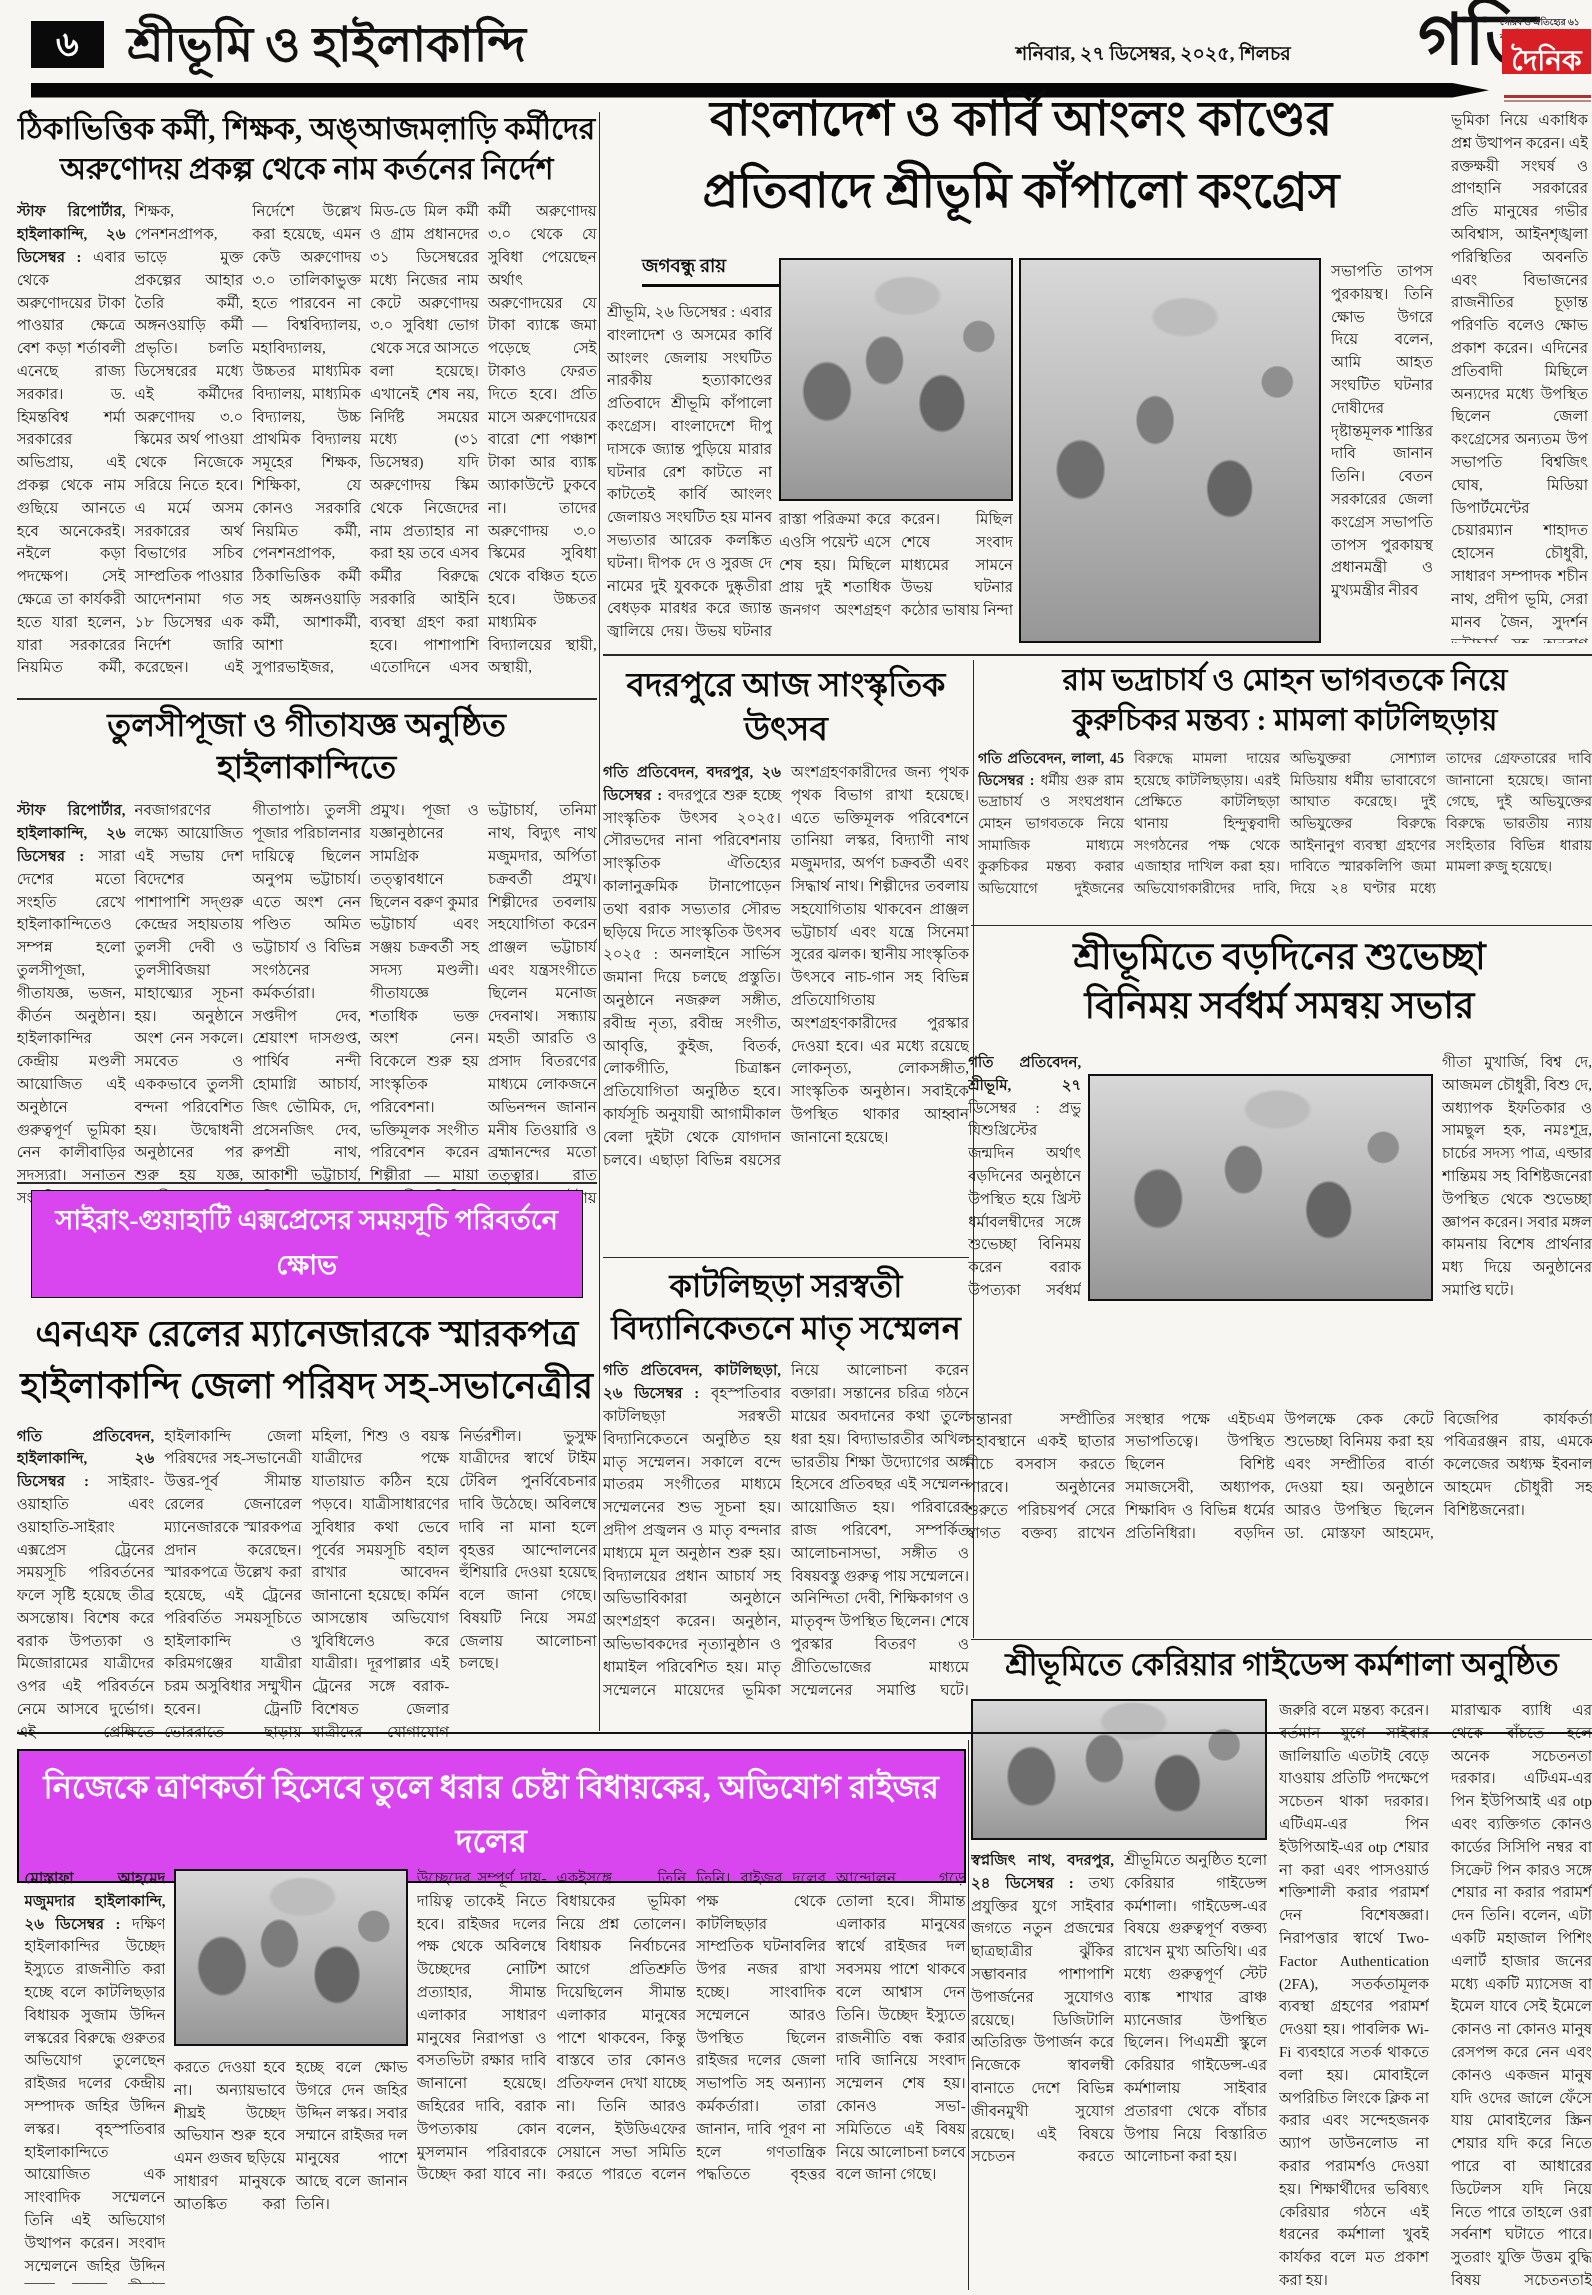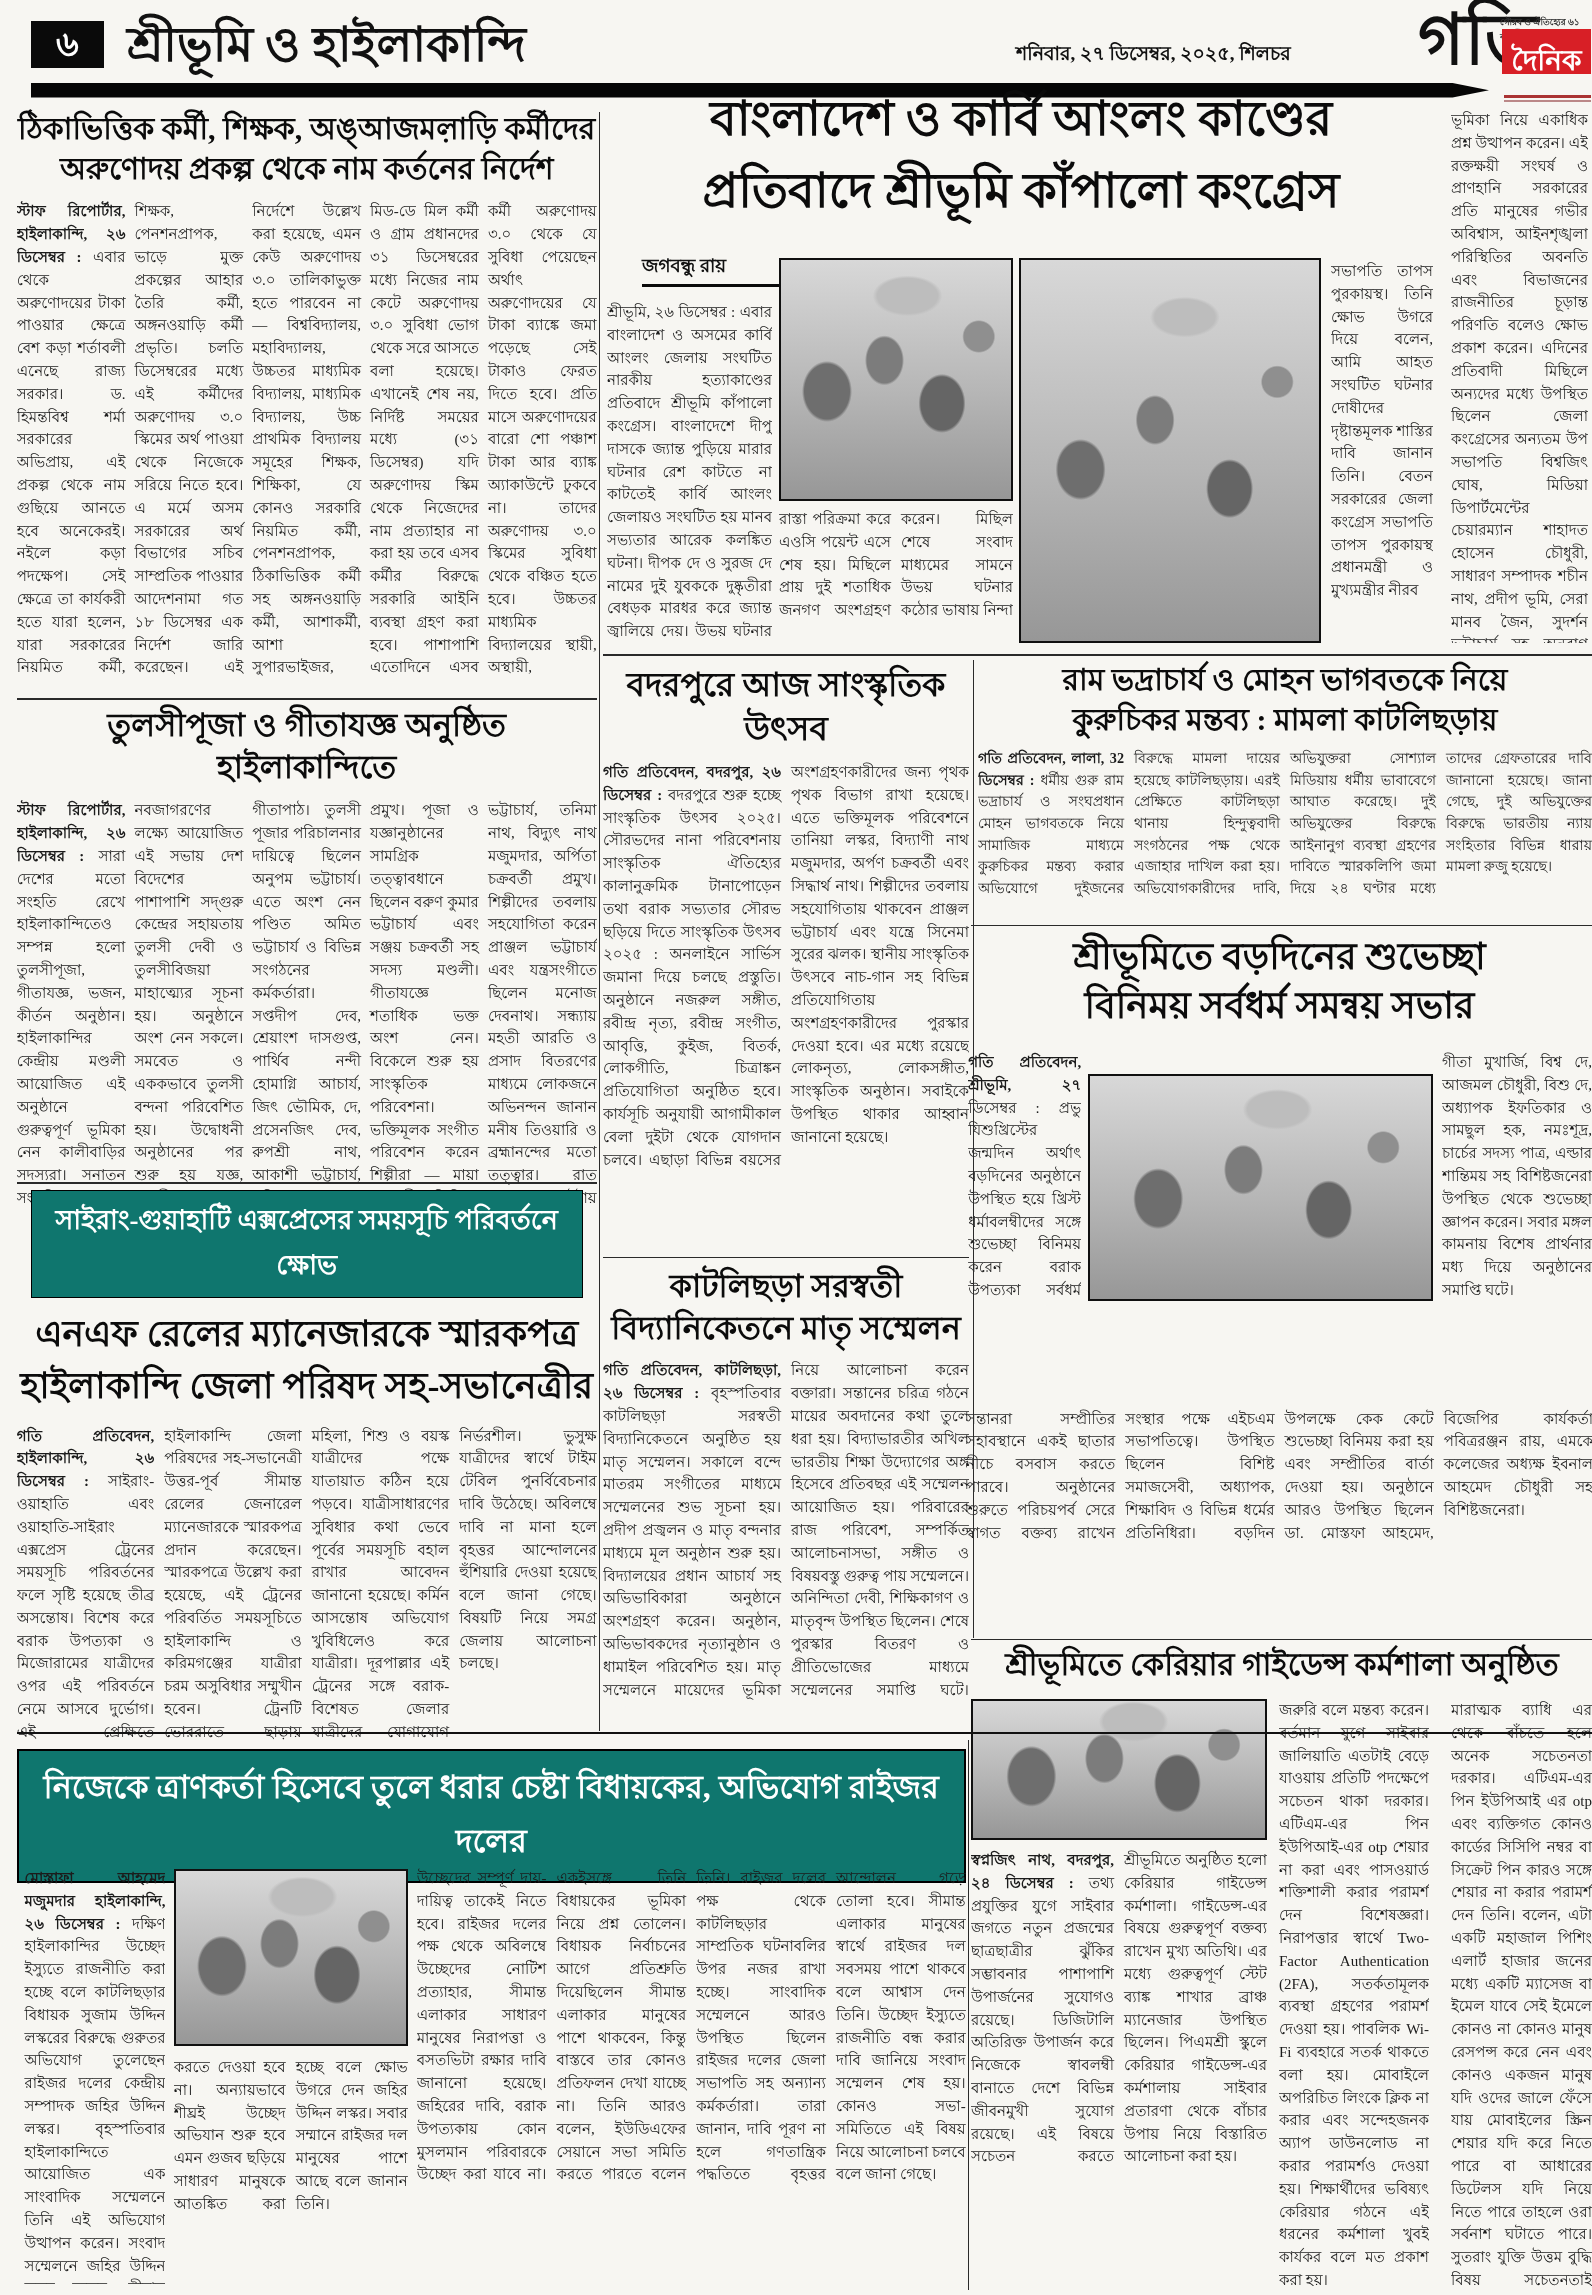--- a/index.html
+++ b/index.html
@@ -6,21 +6,21 @@
   .page{position:relative;width:1593px;height:2295px;background:#f7f6f2;
         font-family:"Liberation Serif", serif;color:#111;overflow:hidden;}
   .abs{position:absolute;}
   .hl{font-weight:bold;text-align:center;color:#0b0b0b;line-height:1.32;
       font-family:"Liberation Serif", serif;letter-spacing:0px;}
   .bt{font-size:15px;line-height:1.52;text-align:justify;color:#1b1b1b;}
   .byline{font-weight:bold;}
   .cols2{column-count:2;column-gap:10px;}
   .cols4{column-count:4;column-gap:10px;}
   .cols5{column-count:5;column-gap:9px;}
-  .banner{background:#0f766e;color:#fff;font-weight:bold;text-align:center;}
+  .banner{background:#d946ef;color:#fff;font-weight:bold;text-align:center;}
   .photo{border:2.2px solid #101010;box-sizing:border-box;
     background:
       radial-gradient(50px 61px at 20% 55%, #6e6e6e 0 45%, transparent 50%),
       radial-gradient(39px 50px at 45% 42%, #7c7c7c 0 45%, transparent 50%),
       radial-gradient(47px 59px at 70% 60%, #656565 0 45%, transparent 50%),
       radial-gradient(33px 33px at 86% 32%, #8f8f8f 0 45%, transparent 50%),
       radial-gradient(67px 39px at 55% 15%, #bdbdbd 0 45%, transparent 52%),
       linear-gradient(180deg,#d8d8d8 0%,#b6b6b6 55%,#979797 100%);}
   .vrule{width:1.1px;background:#2a2a2a;}
   .hrule{height:1.7px;background:#2a2a2a;}
@@ -79,21 +79,21 @@
     <div class="bt cols2" style="margin-top:10px;height:530px;overflow:hidden;">
       <span class="byline">গতি প্রতিবেদন, বদরপুর, ২৬ ডিসেম্বর :</span>
       <span>বদরপুরে শুরু হচ্ছে সাংস্কৃতিক উৎসব ২০২৫। সৌরভদের নানা পরিবেশনায় সাংস্কৃতিক ঐতিহ্যের কালানুক্রমিক টানাপোড়েন তথা বরাক সভ্যতার সৌরভ ছড়িয়ে দিতে সাংস্কৃতিক উৎসব ২০২৫ : অনলাইনে সার্ভিস জমানা দিয়ে চলছে প্রস্তুতি। অনুষ্ঠানে নজরুল সঙ্গীত, রবীন্দ্র নৃত্য, রবীন্দ্র সংগীত, আবৃত্তি, কুইজ, বিতর্ক, লোকগীতি, চিত্রাঙ্কন প্রতিযোগিতা অনুষ্ঠিত হবে। কার্যসূচি অনুযায়ী আগামীকাল বেলা দুইটা থেকে যোগদান চলবে। এছাড়া বিভিন্ন বয়সের অংশগ্রহণকারীদের জন্য পৃথক পৃথক বিভাগ রাখা হয়েছে। এতে ভক্তিমূলক পরিবেশনে তানিয়া লস্কর, বিদ্যাণী নাথ মজুমদার, অর্পণ চক্রবর্তী এবং সিদ্ধার্থ নাথ। শিল্পীদের তবলায় সহযোগিতায় থাকবেন প্রাঞ্জল ভট্টাচার্য এবং যন্ত্রে সিনেমা সুরের ঝলক। স্থানীয় সাংস্কৃতিক উৎসবে নাচ-গান সহ বিভিন্ন প্রতিযোগিতায় অংশগ্রহণকারীদের পুরস্কার দেওয়া হবে। এর মধ্যে রয়েছে লোকনৃত্য, লোকসঙ্গীত, সাংস্কৃতিক অনুষ্ঠান। সবাইকে উপস্থিত থাকার আহ্বান জানানো হয়েছে।</span>
     </div>
   </div>
 
   <div class="abs" style="left:978px;top:660px;width:614px;">
     <div class="hl" style="font-size:30px;">রাম ভদ্রাচার্য ও মোহন ভাগবতকে নিয়ে</div>
     <div class="hl" style="font-size:30px;">কুরুচিকর মন্তব্য : মামলা কাটলিছড়ায়</div>
     <div class="bt cols4" style="margin-top:9px;height:163px;overflow:hidden;font-size:14.2px;">
-      <span class="byline">গতি প্রতিবেদন, লালা, 32 ডিসেম্বর :</span>
+      <span class="byline">গতি প্রতিবেদন, লালা, 45 ডিসেম্বর :</span>
       <span>ধর্মীয় গুরু রাম ভদ্রাচার্য ও সংঘপ্রধান মোহন ভাগবতকে নিয়ে সামাজিক মাধ্যমে কুরুচিকর মন্তব্য করার অভিযোগে দুইজনের বিরুদ্ধে মামলা দায়ের হয়েছে কাটলিছড়ায়। এরই প্রেক্ষিতে কাটলিছড়া থানায় হিন্দুত্ববাদী সংগঠনের পক্ষ থেকে এজাহার দাখিল করা হয়। অভিযোগকারীদের দাবি, অভিযুক্তরা সোশ্যাল মিডিয়ায় ধর্মীয় ভাবাবেগে আঘাত করেছে। দুই অভিযুক্তের বিরুদ্ধে আইনানুগ ব্যবস্থা গ্রহণের দাবিতে স্মারকলিপি জমা দিয়ে ২৪ ঘণ্টার মধ্যে তাদের গ্রেফতারের দাবি জানানো হয়েছে। জানা গেছে, দুই অভিযুক্তের বিরুদ্ধে ভারতীয় ন্যায় সংহিতার বিভিন্ন ধারায় মামলা রুজু হয়েছে।</span>
     </div>
   </div>
 
   <div class="abs hrule" style="left:971px;top:925px;width:622px;height:1.1px;"></div>
   <div class="abs" style="left:966px;top:933px;width:627px;">
     <div class="hl" style="font-size:37px;">শ্রীভূমিতে বড়দিনের শুভেচ্ছা</div>
     <div class="hl" style="font-size:37px;">বিনিময় সর্বধর্ম সমন্বয় সভার</div>
     <div class="bt abs" style="left:2.2px;top:118px;width:113px;height:250px;overflow:hidden;">
       <span class="byline">গতি প্রতিবেদন, শ্রীভূমি, ২৭</span>

